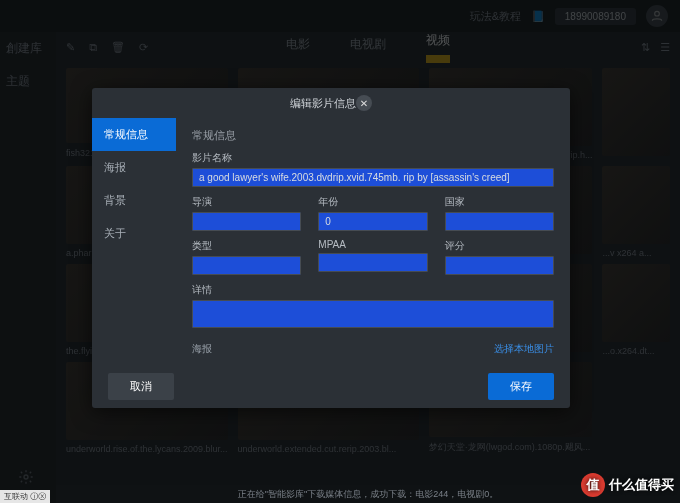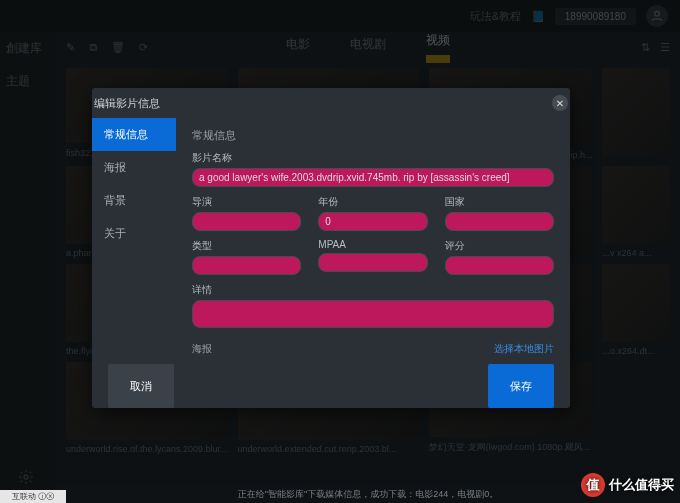--- a/index.html
+++ b/index.html
@@ -16,42 +16,42 @@
 .tabs .tab{color:#9aa0a8;font-size:12px;padding-bottom:6px}
 .tabs .tab.active{border-bottom:8px solid #eab308;color:#fff}
 .tabs .tools-left{position:absolute;left:10px;display:flex;gap:14px;color:#8a9099}
 .tabs .tools-right{position:absolute;right:10px;display:flex;gap:10px;color:#8a9099}
 .grid{position:absolute;top:62px;left:56px;right:0;bottom:0;padding:6px 10px;display:grid;grid-template-columns:repeat(4,1fr);gap:6px 10px;grid-auto-rows:92px;overflow:hidden}
 .cell{display:flex;flex-direction:column}
 .thumb{flex:1;background:linear-gradient(135deg,#3a3026,#1e1a18);border-radius:2px}
 .cap{font-size:9px;color:#8a9099;margin-top:4px;white-space:nowrap;overflow:hidden;text-overflow:ellipsis}
 .overlay{position:absolute;inset:0;background:rgba(10,12,14,.72)}
 .modal{position:absolute;left:92px;top:88px;width:478px;height:320px;background:#2b3036;border-radius:3px;box-shadow:0 4px 20px rgba(0,0,0,.6);display:flex;flex-direction:column}
-.modal-head{height:30px;display:flex;align-items:center;justify-content:space-between;padding:0 2px;color:#cfd3d8;font-size:11px}
+.modal-head{height:30px;display:flex;align-items:center;justify-content:center;padding:0 22px;color:#cfd3d8;font-size:11px}
 .modal-head .close{width:16px;height:16px;border-radius:50%;background:#464c53;color:#ddd;display:flex;align-items:center;justify-content:center;font-size:10px;cursor:pointer}
 .modal-body{flex:1;display:flex}
 .m-side{width:84px;background:#2b3036;display:flex;flex-direction:column}
 .m-side .sitem{padding:9px 12px;font-size:11px;color:#a9b0b8;cursor:pointer}
 .m-side .sitem.active{background:#0a6bd6;color:#fff}
 .m-main{flex:1;padding:10px 16px 0 16px;display:flex;flex-direction:column;gap:8px}
 .sec-title{font-size:11px;color:#9aa0a8}
 .lbl{font-size:10px;color:#b6bcc3;margin-bottom:3px}
-.inp{width:100%;background:#be185d;border:1px solid #464c53;color:#d8dce0;padding:3px 6px;font-size:10px;border-radius:8px}
+.inp{width:100%;background:#1d4ed8;border:1px solid #464c53;color:#d8dce0;padding:3px 6px;font-size:10px;border-radius:1px}
 .row3{display:grid;grid-template-columns:1fr 1fr 1fr;gap:17px}
 .ta{height:28px;resize:none}
 .poster-row{display:flex;justify-content:space-between;font-size:10px;color:#9aa2ab;margin-top:4px}
 .poster-row .pick{color:#3a8ee6;cursor:pointer}
-.modal-foot{height:44px;display:flex;justify-content:space-between;padding:0 16px}
+.modal-foot{height:44px;display:flex;align-items:center;justify-content:space-between;padding:0 16px}
 .btn{padding:6px 22px;border:none;border-radius:2px;font-size:11px;color:#fff;cursor:pointer}
 .btn.cancel{background:#3b4148}
 .btn.save{background:#0a6bd6}
 .statusbar{position:absolute;left:56px;right:0;bottom:0;height:18px;background:#0f1214;color:#7a8088;font-size:9px;display:flex;align-items:center;justify-content:center}
 .watermark{position:absolute;right:6px;bottom:6px;display:flex;align-items:center;gap:4px;color:#fff;font-size:13px;font-weight:bold;text-shadow:0 0 4px #000}
 .watermark .circ{width:24px;height:24px;border-radius:50%;background:#d93b30;display:flex;align-items:center;justify-content:center;color:#fff;font-size:13px}
-.badge{position:absolute;left:0;bottom:0;background:#e6e6e6;color:#333;font-size:8px;padding:1px 12px}
+.badge{position:absolute;left:0;bottom:0;background:#e6e6e6;color:#333;font-size:8px;padding:1px 4px}
 svg{display:block}
 </style>
 </head>
 <body>
 
 <div class="topbar">
   <span class="link">玩法&amp;教程</span>
   <span>📘</span>
   <span class="phone">18990089180</span>
   <span class="avatar">

